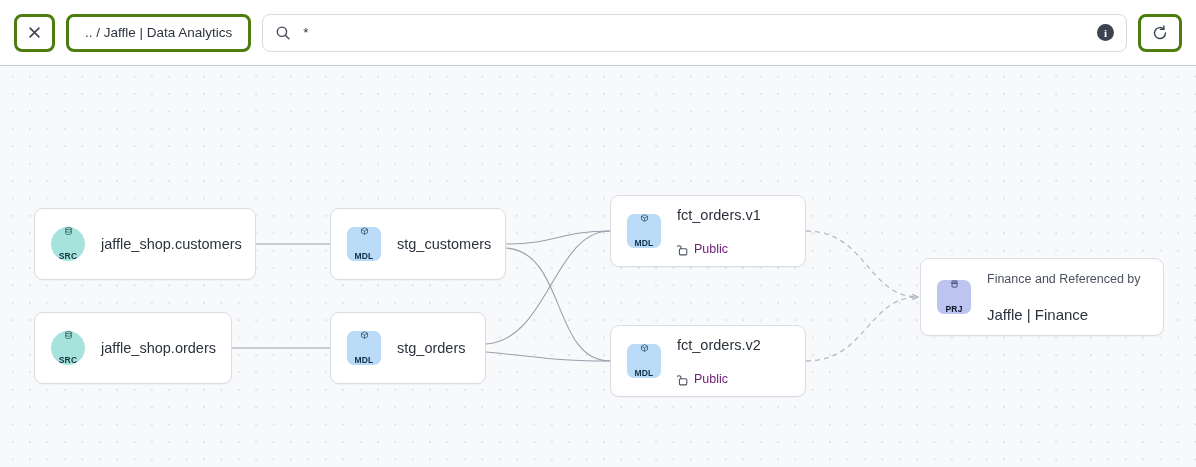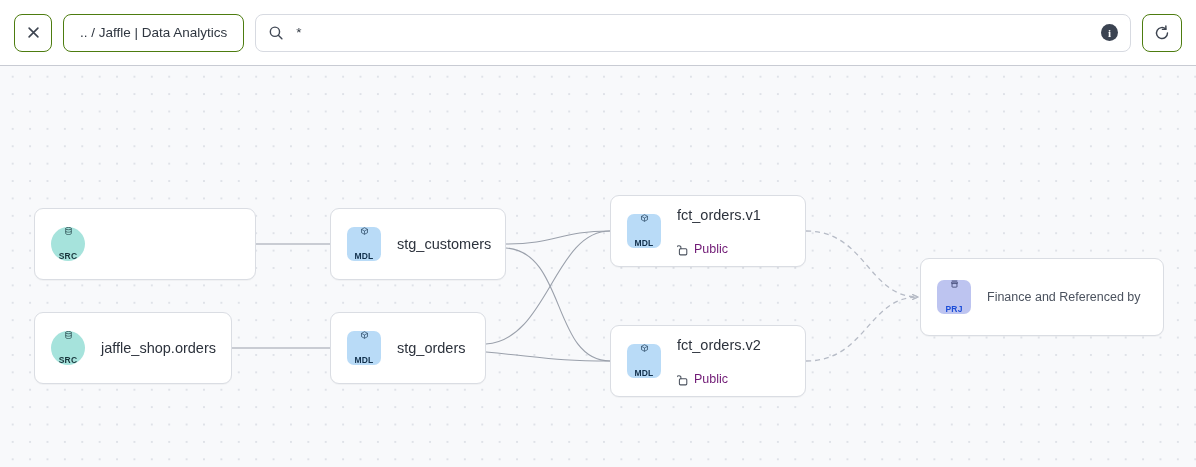--- a/index.html
+++ b/index.html
@@ -24,21 +24,21 @@
     border-bottom: 1px solid #c8cbd3;
     display: flex;
     align-items: center;
     padding: 0 14px;
     gap: 11px;
     z-index: 5;
   }
   .tbtn {
     height: 38px;
     min-width: 38px;
-    border: 1px solid #4d7c0f;
+    border: 3px solid #4d7c0f;
     border-radius: 8px;
     background: #ffffff;
     display: flex;
     align-items: center;
     justify-content: center;
     color: #3d4450;
     cursor: pointer;
     padding: 0 10px;
     flex: none;
   }
@@ -132,21 +132,21 @@
   .badge svg { display: block; }
   .badge-label {
     font-size: 8.5px;
     font-weight: 700;
     letter-spacing: 0.2px;
     line-height: 9px;
     margin-top: 1px;
   }
   .badge.src { background: #a6e3dc; color: #17343a; border-radius: 17px; }
   .badge.mdl { background: #b9dbf7; color: #11304c; }
-  .badge.prj { background: #bdc4f0; color: #1d4ed8; }
+  .badge.prj { background: #bdc4f0; color: #0f172a; }
 
   .node-text { display: flex; flex-direction: column; min-width: 0; gap: 18px; }
   .node-title {
     font-size: 14.5px;
     color: #2c323c;
     white-space: nowrap;
     line-height: 18px;
   }
   .node-sub {
     display: flex;
@@ -241,20 +241,23 @@
 
     <div class="node" id="node-src-customers">
       <div class="badge src">
         <svg width="15" height="14" viewBox="0 0 16 15">
           <ellipse cx="8" cy="3" rx="5.3" ry="2.2" fill="none" stroke="#17343a" stroke-width="1.25"></ellipse>
           <path d="M2.7,3 L2.7,12 C2.7,13.2 5.1,14.2 8,14.2 C10.9,14.2 13.3,13.2 13.3,12 L13.3,3" fill="none" stroke="#17343a" stroke-width="1.25"></path>
           <path d="M2.7,7.5 C2.7,8.7 5.1,9.7 8,9.7 C10.9,9.7 13.3,8.7 13.3,7.5" fill="none" stroke="#17343a" stroke-width="1.15"></path>
         </svg>
         <span class="badge-label">SRC</span>
       </div>
+      <div class="node-text">
+        <div class="node-title">jaffle_shop.customers</div>
+      </div>
     </div>
 
     <div class="node" id="node-src-orders">
       <div class="badge src">
         <svg width="15" height="14" viewBox="0 0 16 15">
           <ellipse cx="8" cy="3" rx="5.3" ry="2.2" fill="none" stroke="#17343a" stroke-width="1.25"></ellipse>
           <path d="M2.7,3 L2.7,12 C2.7,13.2 5.1,14.2 8,14.2 C10.9,14.2 13.3,13.2 13.3,12 L13.3,3" fill="none" stroke="#17343a" stroke-width="1.25"></path>
           <path d="M2.7,7.5 C2.7,8.7 5.1,9.7 8,9.7 C10.9,9.7 13.3,8.7 13.3,7.5" fill="none" stroke="#17343a" stroke-width="1.15"></path>
         </svg>
         <span class="badge-label">SRC</span>
@@ -334,17 +337,18 @@
       <div class="badge prj">
         <svg width="15" height="14" viewBox="0 0 16 15">
           <path d="M3.4,1.8 L12.6,1.8" fill="none" stroke="#1d2352" stroke-width="1.3" stroke-linecap="round"></path>
           <rect x="2.3" y="4.1" width="11.4" height="2.6" rx="0.9" fill="none" stroke="#1d2352" stroke-width="1.25"></rect>
           <path d="M3.4,7.0 L3.4,12.3 A1.1,1.1 0 0 0 4.5,13.4 L11.5,13.4 A1.1,1.1 0 0 0 12.6,12.3 L12.6,7.0" fill="none" stroke="#1d2352" stroke-width="1.25" stroke-linejoin="round"></path>
         </svg>
         <span class="badge-label">PRJ</span>
       </div>
       <div class="node-text">
         <div class="node-kicker">Finance and Referenced by</div>
+        <div class="node-name-big">Jaffle | Finance</div>
       </div>
     </div>
 
   </div>
 </div>
 
 </body></html>

